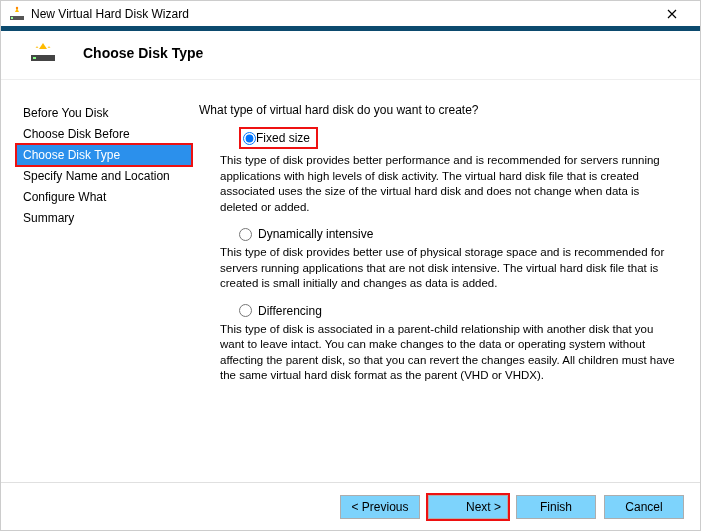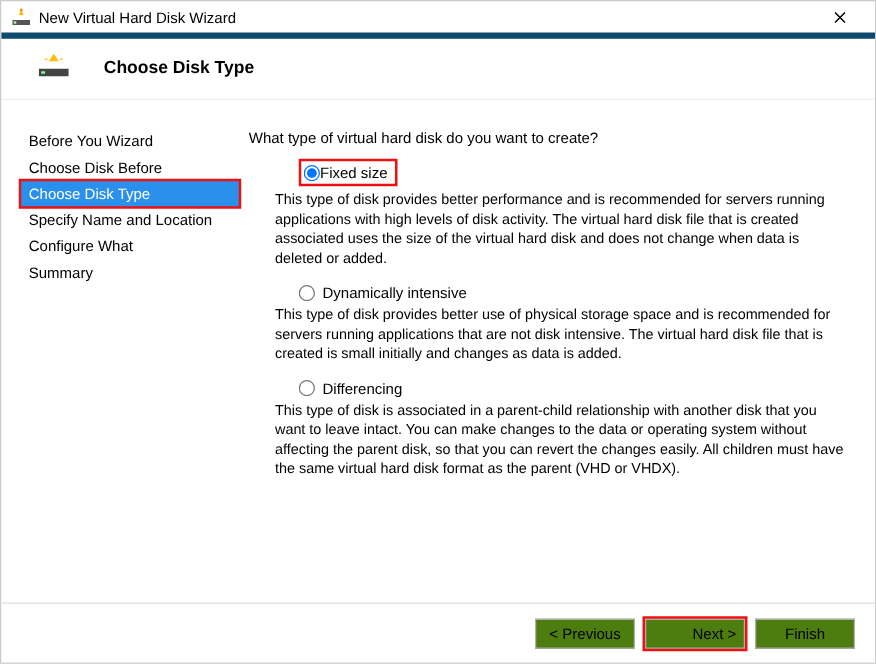--- a/index.html
+++ b/index.html
@@ -93,21 +93,21 @@
     height: 48px;
     border-top: 1px solid #e0e0e0;
     display: flex;
     align-items: center;
     justify-content: flex-end;
     padding-right: 16px;
     gap: 8px;
   }
   .footer button {
     width: 80px; height: 24px;
-    background: #4d7c0f;
+    background: #7dd3fc;
     border: 1px solid #adadad;
     font-family: inherit;
     font-size: 12px;
     cursor: pointer;
   }
   .hl-red {
     outline: 2px solid #e11;
     outline-offset: 0px;
     text-align: right;
   }
@@ -149,21 +149,21 @@
         <path d="M12 0 L16 6 L8 6 Z" fill="#fb0"></path>
         <path d="M6 3 L7.5 5 L4.5 5 Z" fill="#fc4"></path>
         <path d="M18 3 L19.5 5 L16.5 5 Z" fill="#fc4"></path>
       </svg>
   </span>
   <h1>Choose Disk Type</h1>
 </div>
 
 <div class="body">
   <div class="sidebar" id="sidebar">
-      <div class="step">Before You Wizard</div>
+      <div class="step">Before You Disk</div>
       <div class="step">Choose Disk Before</div>
       <div class="step selected hl-red-step">Choose Disk Type</div>
       <div class="step">Specify Name and Location</div>
       <div class="step">Configure What</div>
       <div class="step">Summary</div>
     </div>
   <div class="content">
     <div class="prompt">What type of virtual hard disk do you want to create?</div>
     <div id="options">
         <div class="option">
@@ -190,13 +190,14 @@
           <div class="opt-desc">This type of disk is associated in a parent-child relationship with another disk that you want to leave intact. You can make changes to the data or operating system without affecting the parent disk, so that you can revert the changes easily. All children must have the same virtual hard disk format as the parent (VHD or VHDX).</div>
         </div>
       </div>
   </div>
 </div>
 
 <div class="footer">
   <button>&lt; Previous</button>
   <button id="btn-next" class="hl-red">Next &gt;</button>
   <button>Finish</button>
+  <button>Cancel</button>
 </div>
 
 </body></html>

